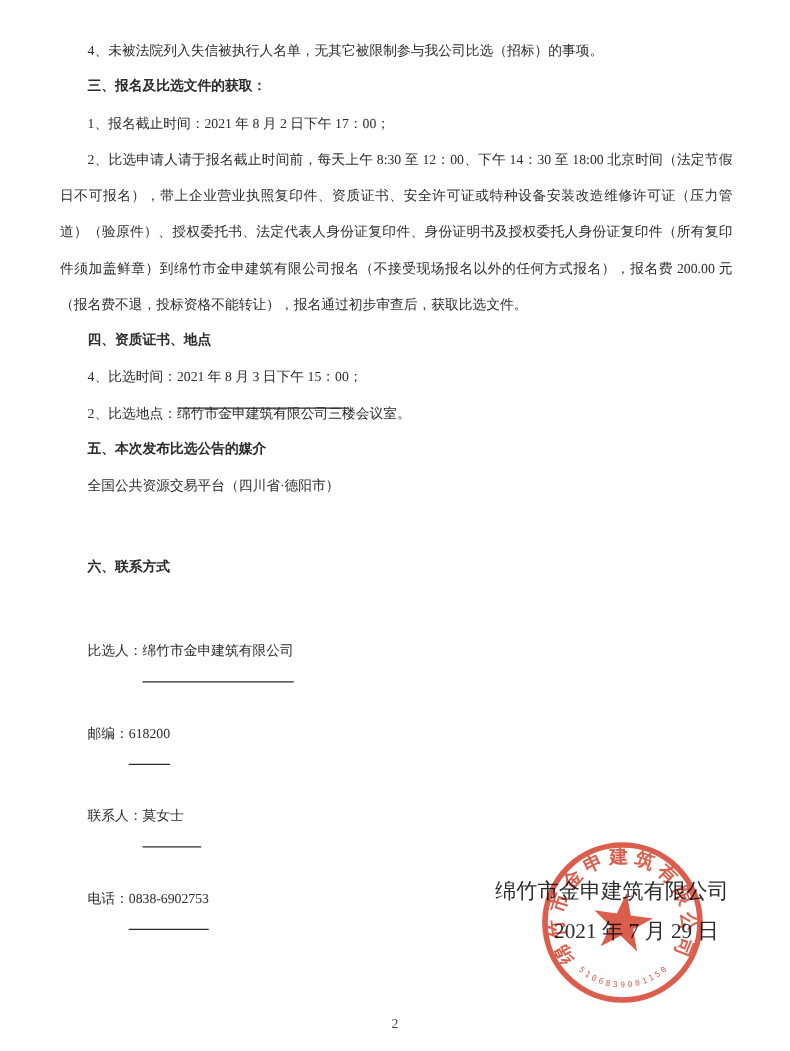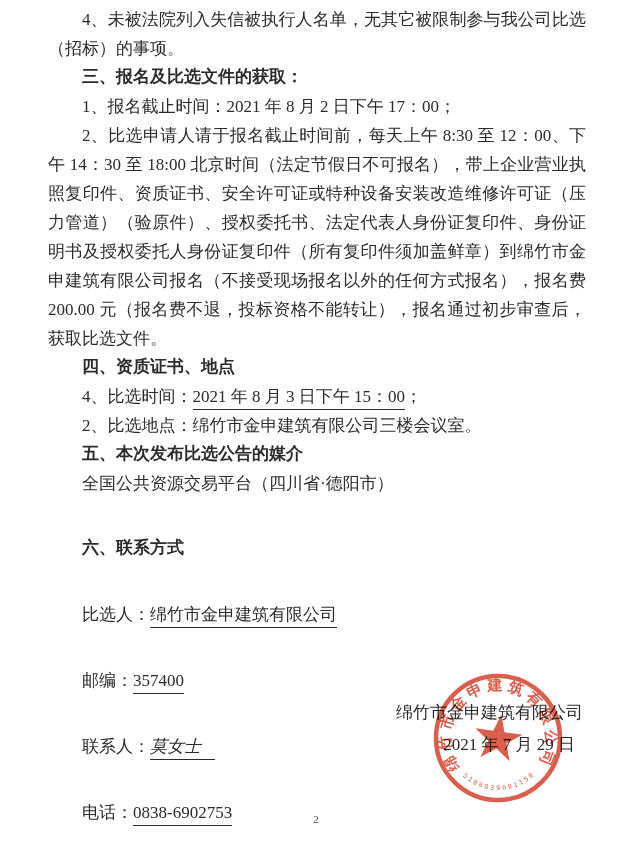--- a/index.html
+++ b/index.html
@@ -7,33 +7,33 @@
     position:relative;
     width:632px;height:841px;
     margin:0 auto;
     background:#ffffff;
     font-family:"Liberation Serif","DejaVu Serif",serif;
     color:#2b2b2b;
     overflow:hidden;
   }
   .content{
     position:absolute;
-    left:48px;right:46px;top:5px;
-    font-size:17px;
+    left:48px;right:46px;top:27px;
+    font-size:11px;
     line-height:29px;
     text-align:justify;
   }
   .content p{margin:0;text-indent:2em;}
   .content p.h{font-weight:700;font-family:Liberation Mono, monospace;}
   .contact-block p{line-height:30px;margin-top:36px;}
   .u{
     border-bottom:1px solid #2b2b2b;
-    padding-bottom:3px;
+    padding-bottom:18px;
   }
-  .u-pad{padding-right:14px;font-style:italic;}
+  .u-pad{padding-right:14px;}
   .signature{
     position:absolute;
     right:49px;top:697px;
     text-align:right;
     font-size:17px;
     line-height:32px;
   }
   .signature .sig-date{padding-right:8px;}
   .stamp-wrap{
     position:absolute;
@@ -66,21 +66,21 @@
     <p class="h">四、资质证书、地点</p>
     <p><span>4、比选时间：</span><span class="u">2021 年 8 月 3 日下午 15：00</span><span>；</span></p>
     <p>2、比选地点：绵竹市金申建筑有限公司三楼会议室。</p>
 
     <p class="h">五、本次发布比选公告的媒介</p>
     <p>全国公共资源交易平台（四川省·德阳市）</p>
 
     <div class="contact-block">
       <p class="h">六、联系方式</p>
       <p><span>比选人：</span><span class="u">绵竹市金申建筑有限公司</span></p>
-      <p><span>邮编：</span><span class="u">357400</span></p>
+      <p><span>邮编：</span><span class="u">618200</span></p>
       <p><span>联系人：</span><span class="u u-pad">莫女士</span></p>
       <p><span>电话：</span><span class="u">0838-6902753</span></p>
     </div>
   </div>
 
   <div class="signature">
     <div>绵竹市金申建筑有限公司</div>
     <div class="sig-date">2021 年 7 月 29 日</div>
   </div>
 

